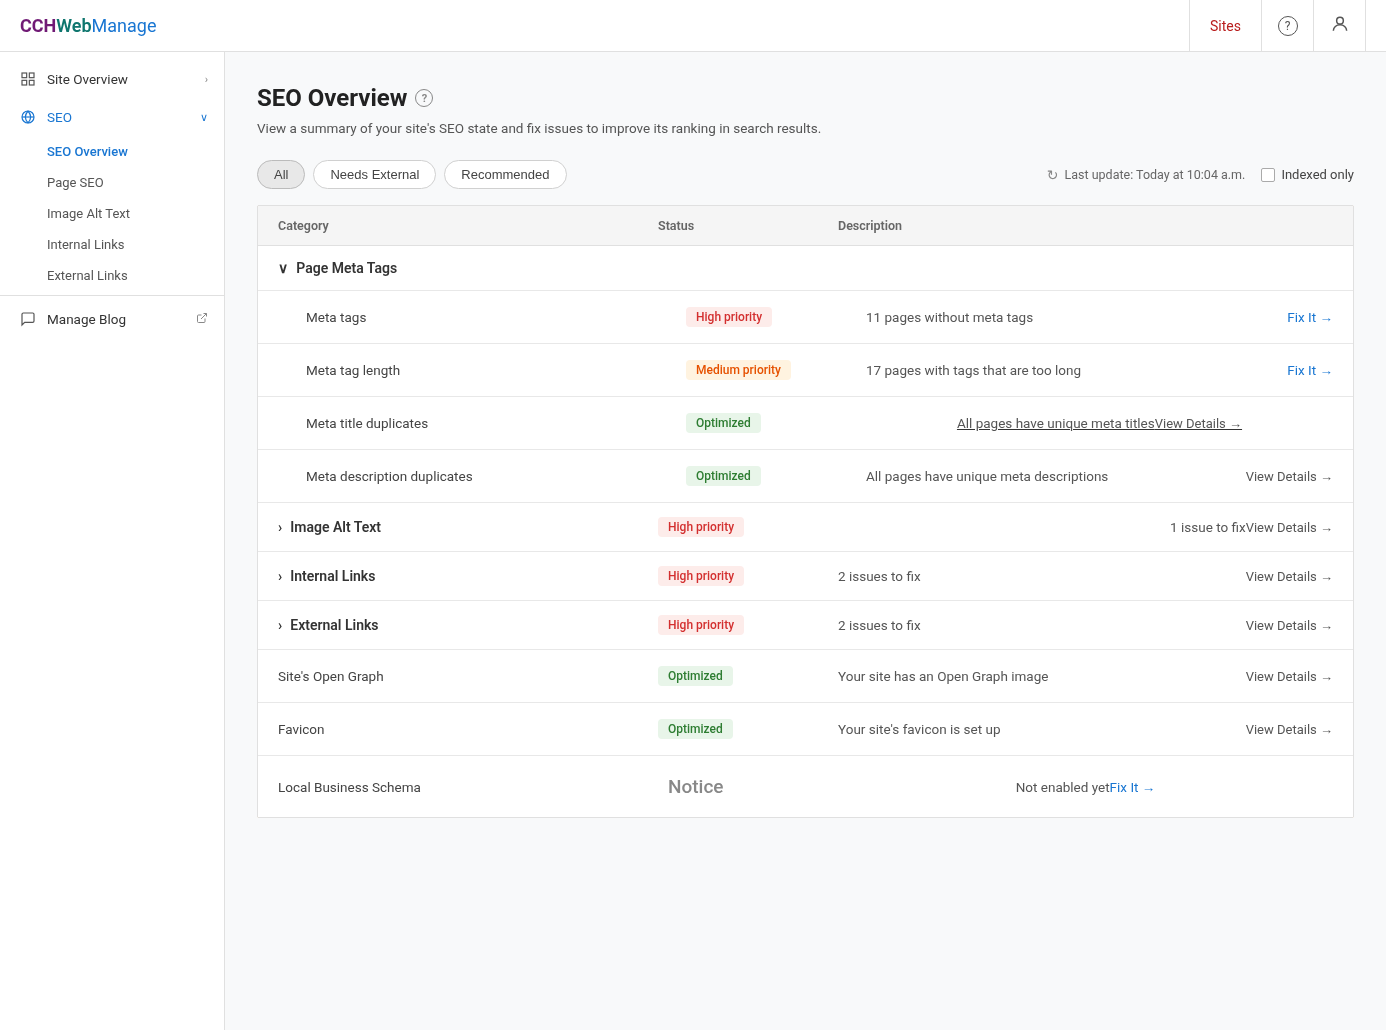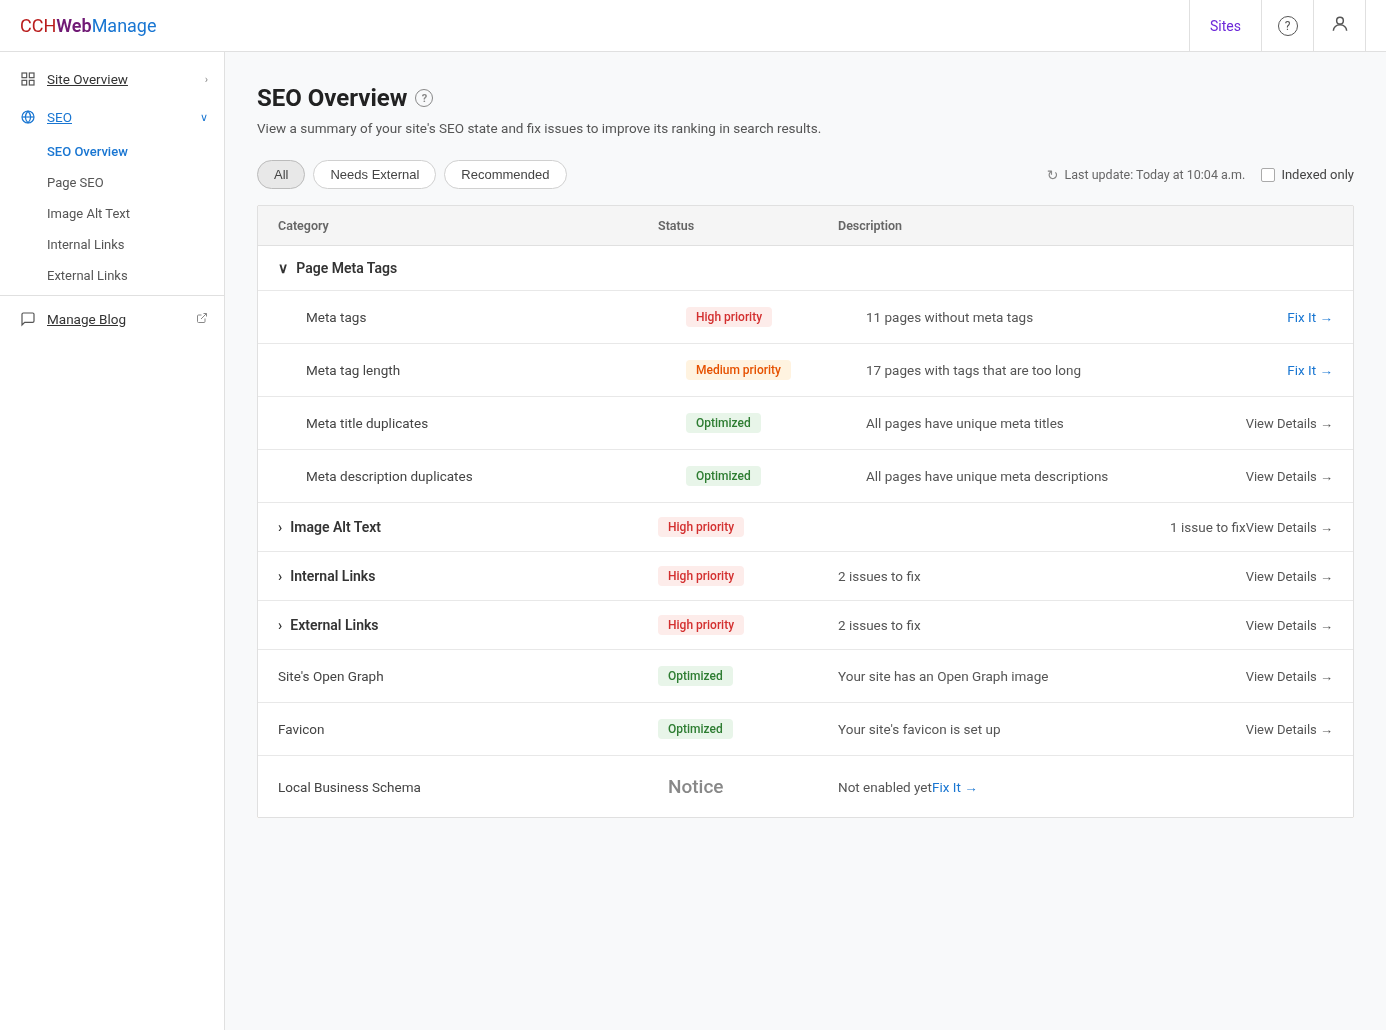--- a/index.html
+++ b/index.html
@@ -5,43 +5,43 @@
     * { box-sizing: border-box; margin: 0; padding: 0; }
     body { font-family: -apple-system, BlinkMacSystemFont, 'Segoe UI', Roboto, sans-serif; background: #f5f5f5; color: #333; font-size: 14px; }
 
     
     .topnav {
       display: flex; align-items: center; background: #fff;
       border-bottom: 1px solid #e0e0e0; height: 52px; padding: 0 20px;
       position: fixed; top: 0; left: 0; right: 0; z-index: 100;
     }
     .topnav-brand { display: flex; align-items: center; flex: 1; }
-    .brand-cch { color: #b91c1c; font-size: 18px; font-weight: 400; }
-    .brand-web { color: #701a75; font-size: 18px; font-weight: 600; }
+    .brand-cch { color: #701a75; font-size: 18px; font-weight: 700; }
+    .brand-web { color: #0f766e; font-size: 18px; font-weight: 600; }
     .brand-manager { color: #1976d2; font-size: 18px; font-weight: 400; }
     .topnav-right { display: flex; align-items: center; gap: 0; }
-    .topnav-sites { padding: 0 20px; border-left: 1px solid #e0e0e0; border-right: 1px solid #e0e0e0; font-size: 14px; color: #6d28d9; height: 52px; display: flex; align-items: center; }
+    .topnav-sites { padding: 0 20px; border-left: 1px solid #e0e0e0; border-right: 1px solid #e0e0e0; font-size: 14px; color: #b91c1c; height: 52px; display: flex; align-items: center; }
     .topnav-icon { width: 52px; height: 52px; display: flex; align-items: center; justify-content: center; border-right: 1px solid #e0e0e0; cursor: pointer; }
 
     
     .layout { display: flex; padding-top: 52px; min-height: 100vh; }
 
     
     .sidebar {
       width: 225px; background: #fff; border-right: 1px solid #e0e0e0;
       position: fixed; top: 52px; left: 0; bottom: 0; overflow-y: auto;
       padding-top: 8px;
     }
     .sidebar-item {
       display: flex; align-items: center; padding: 10px 16px;
       cursor: pointer; color: #333; font-size: 13.5px; gap: 10px;
       border-left: 3px solid transparent;
     }
     .sidebar-item-icon { width: 18px; height: 18px; display: flex; align-items: center; justify-content: center; color: #555; }
-    .sidebar-item-label { flex: 1; text-decoration: underline; }
+    .sidebar-item-label { flex: 1; }
     .sidebar-chevron { color: #888; font-size: 11px; }
     .sidebar-sub { padding-left: 44px; }
     .sidebar-sub-item {
       display: block; padding: 8px 16px 8px 0;
       cursor: pointer; color: #555; font-size: 13px;
       border-left: 3px solid transparent;
     }
     .sidebar-sub-item.active { color: #1976d2; font-weight: 500; }
     .sidebar-divider { height: 1px; background: #e0e0e0; margin: 4px 0; }
 
@@ -247,21 +247,21 @@
         <span><span class="badge badge-medium">Medium priority</span></span>
         <div style="display:flex;align-items:center;justify-content:space-between;gap:32px;">
           <span class="item-desc">17 pages with tags that are too long</span>
           <a class="fix-link">Fix It →</a>
         </div>
       </div>
 
       <div class="sub-row">
         <span class="item-label">Meta title duplicates</span>
         <span><span class="badge badge-optimized">Optimized</span></span>
-        <div style="display:flex;align-items:center;justify-content:space-between;">
+        <div style="display:flex;align-items:center;justify-content:center;text-decoration:underline;">
           <span class="item-desc">All pages have unique meta titles</span>
           <a class="view-link">View Details →</a>
         </div>
       </div>
 
       <div class="sub-row">
         <span class="item-label">Meta description duplicates</span>
         <span><span class="badge badge-optimized">Optimized</span></span>
         <div style="display:flex;align-items:center;justify-content:space-between;">
           <span class="item-desc">All pages have unique meta descriptions</span>
@@ -319,21 +319,21 @@
         <span><span class="badge badge-optimized">Optimized</span></span>
         <div style="display:flex;align-items:center;justify-content:space-between;">
           <span class="item-desc">Your site's favicon is set up</span>
           <a class="view-link">View Details →</a>
         </div>
       </div>
 
       <div class="table-row">
         <span class="item-label">Local Business Schema</span>
         <span><span class="badge badge-notice">Notice</span></span>
-        <div style="display:flex;align-items:center;justify-content:flex-start;">
+        <div style="display:flex;align-items:center;justify-content:center;">
           <span class="item-desc">Not enabled yet</span>
           <a class="fix-link">Fix It →</a>
         </div>
       </div>
 
     </div>
   </main>
 </div>
 
 </body></html>

